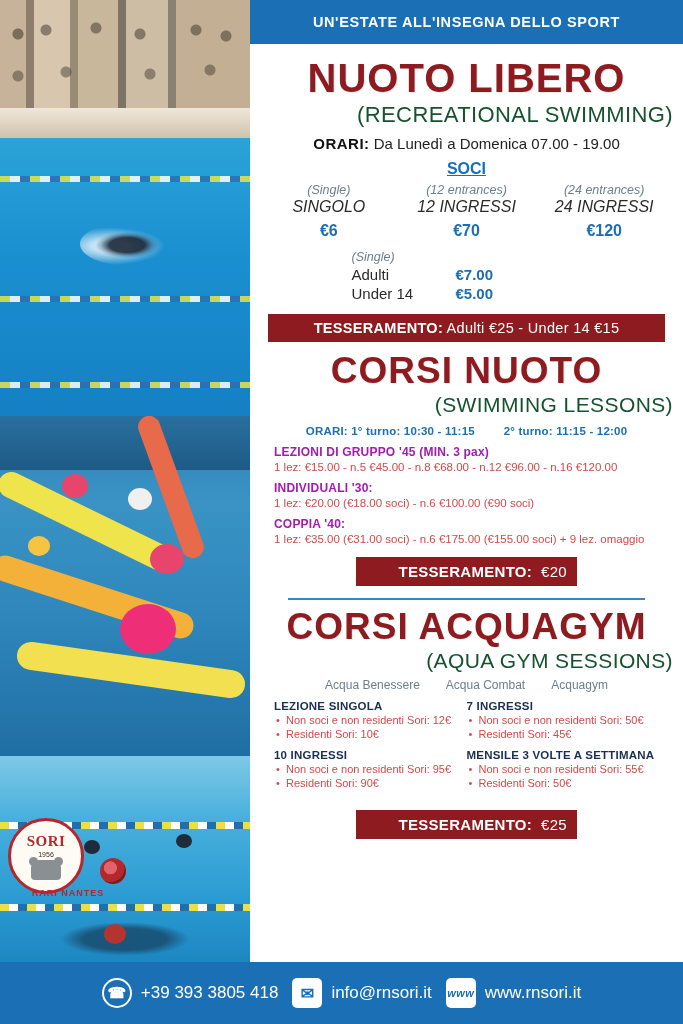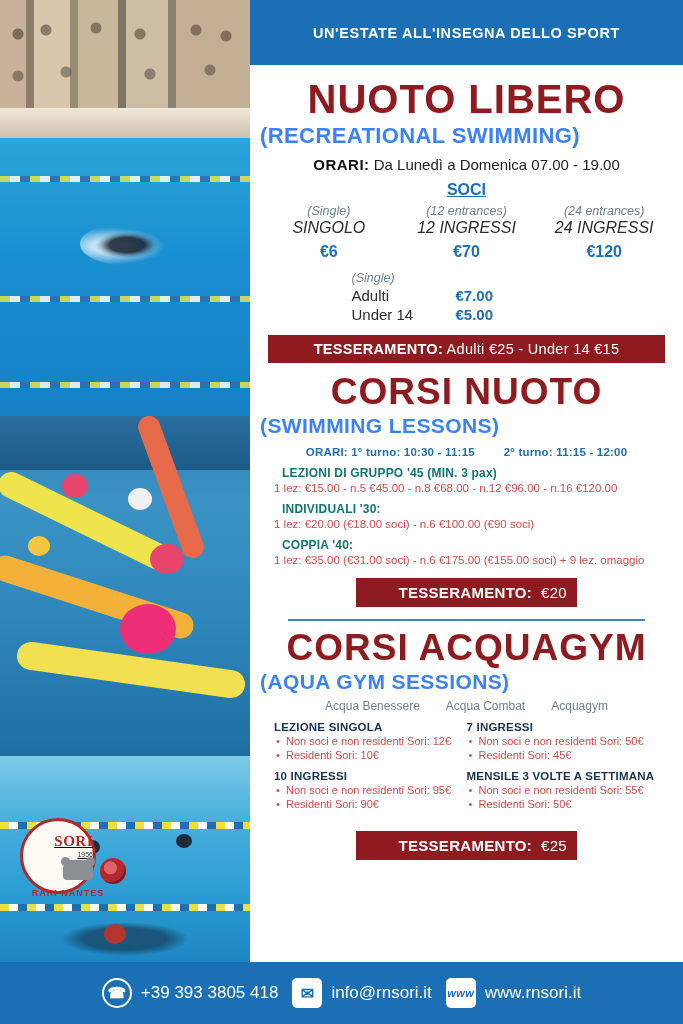--- a/index.html
+++ b/index.html
@@ -106,26 +106,26 @@
   .body3 { position:absolute; left:60px; top:166px; width:130px; height:34px;
     background: radial-gradient(ellipse at 50% 50%, rgba(20,40,60,.55) 0 45%, transparent 70%); border-radius:50%; }
 
   
   .logo {
     position: absolute;
     left: 8px; bottom: 64px;
     width: 120px; height: 84px;
   }
   .logo-circle {
-    position:absolute; left: 12px; top: 4px;
+    position:absolute; left: 0; top: 4px;
     width: 76px; height: 76px; border-radius: 50%;
     background: #fdfbf3;
     border: 3px solid #b3282d;
     display: flex; flex-direction: column;
-    align-items: flex-end; justify-content: center; text-decoration: underline;
+    align-items: center; justify-content: center;
   }
   .logo-sori {
     font-size: 15px; font-weight: bold; color: #b3282d;
     font-family: "Liberation Serif", serif; letter-spacing: .5px;
   }
   .logo-year { font-size: 7px; color: #333; margin-top: 1px; }
   .logo-dog {
     width: 30px; height: 20px; margin-top: 2px;
     background: #8a8f94;
     border-radius: 8px 8px 4px 4px;
@@ -151,42 +151,42 @@
   .content {
     position: absolute;
     left: 250px; top: 0;
     width: 433px; height: 962px;
     background: #ffffff;
   }
 
   .banner {
     background: #1a6fb5;
     color: #ffffff;
-    height: 65px;
+    height: 44px;
     display: flex; align-items: center; justify-content: center;
     text-align: right;
   }
   .banner-text {
     font-size: 14.5px; font-weight: bold; letter-spacing: .6px;
   }
 
   .section { padding: 0 10px; }
 
   h1.title {
     font-size: 40px; line-height: 1.0;
     color: #8d1b1f;
     text-align: center;
     letter-spacing: 1px;
     font-weight: bold;
     margin-top: 14px;
     text-shadow: 1px 1px 0 rgba(0,0,0,.08);
   }
   h2.subtitle {
-    font-size: 22px; color: #3b82f6; text-align: left;
-    font-weight: bold; letter-spacing: .4px; margin-top: 4px;
+    font-size: 22px; color: #14532d; text-align: right;
+    font-weight: normal; letter-spacing: .4px; margin-top: 4px;
   }
 
   .orari {
     text-align: center; margin-top: 7px; font-size: 15px; color: #222;
   }
   .orari b { color: #111; font-weight: bold; letter-spacing: .5px; }
 
   .soci-head {
     text-align: center; font-size: 16px; font-weight: bold;
     color: #1a6fb5; text-decoration: underline; margin-top: 8px;
@@ -220,21 +220,21 @@
     height: 2px; background: #1a6fb5; margin: 12px 28px 0 28px; opacity: .85;
   }
 
   h1.title2 { font-size: 37px; margin-top: 10px; }
   h2.subtitle2 { font-size: 21px; }
 
   .lessons { padding: 0 14px; margin-top: 8px; }
   .l-orari { font-size: 11.5px; font-weight: bold; color: #1a6fb5; text-align: center; letter-spacing: .2px; }
   .l-orari .sep { display: inline-block; width: 22px; }
   .l-block { margin-top: 8px; }
-  .l-head { font-size: 12px; font-weight: bold; color: #0f766e; letter-spacing: .2px; margin-left: 8px; }
+  .l-head { font-size: 12px; font-weight: bold; color: #a21caf; letter-spacing: .2px; }
   .l-line { font-size: 11.5px; color: #d14a4a; margin-top: 2px; }
 
   h1.title3 { font-size: 37px; margin-top: 8px; }
   h2.subtitle3 { font-size: 21px; }
 
   .aq-types {
     display: flex; justify-content: center; gap: 26px;
     font-size: 12px; color: #6d7f8c; margin-top: 5px;
   }
 

